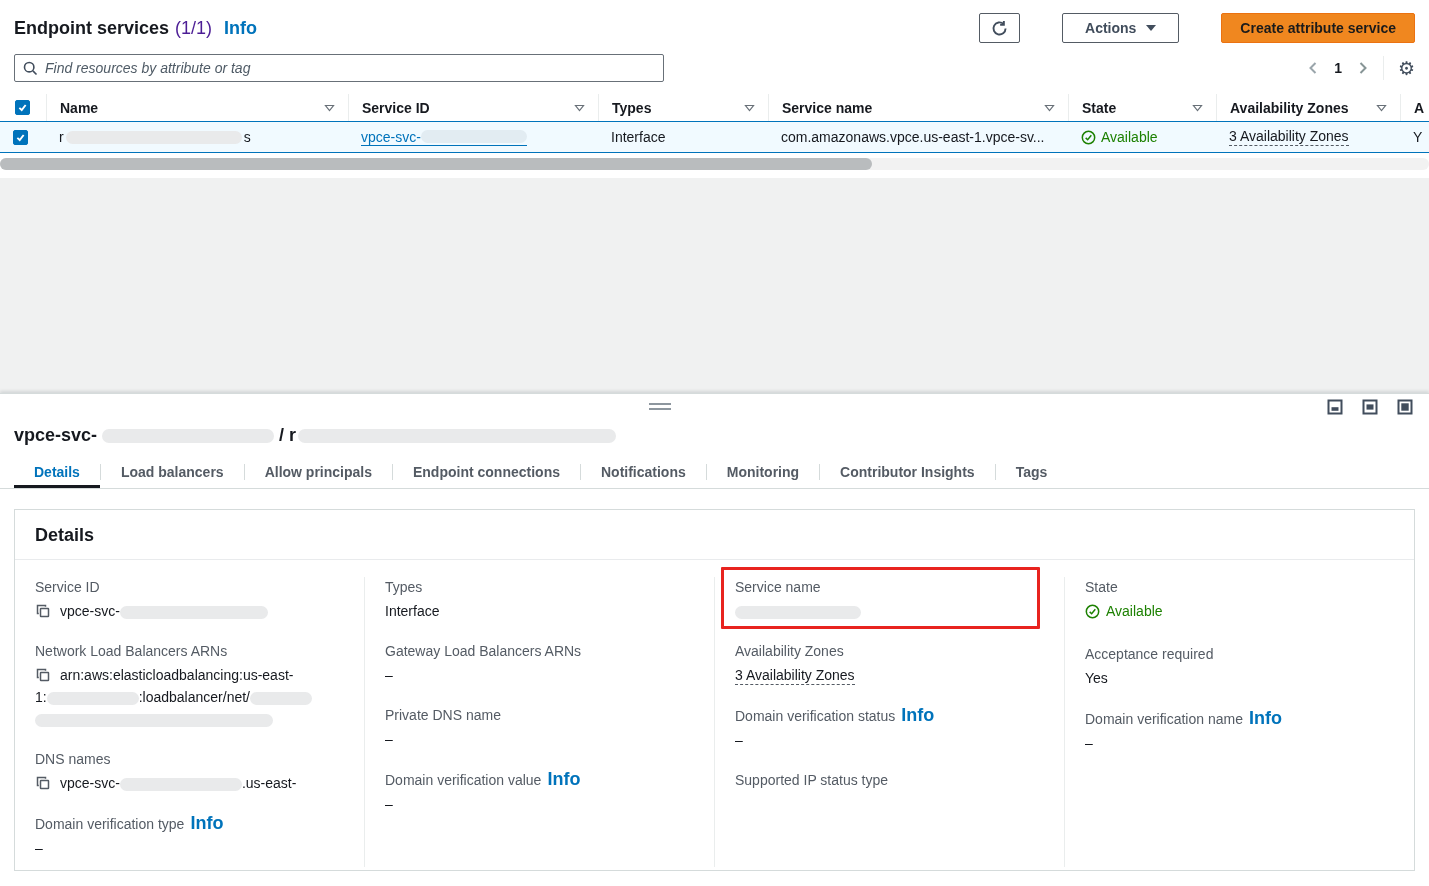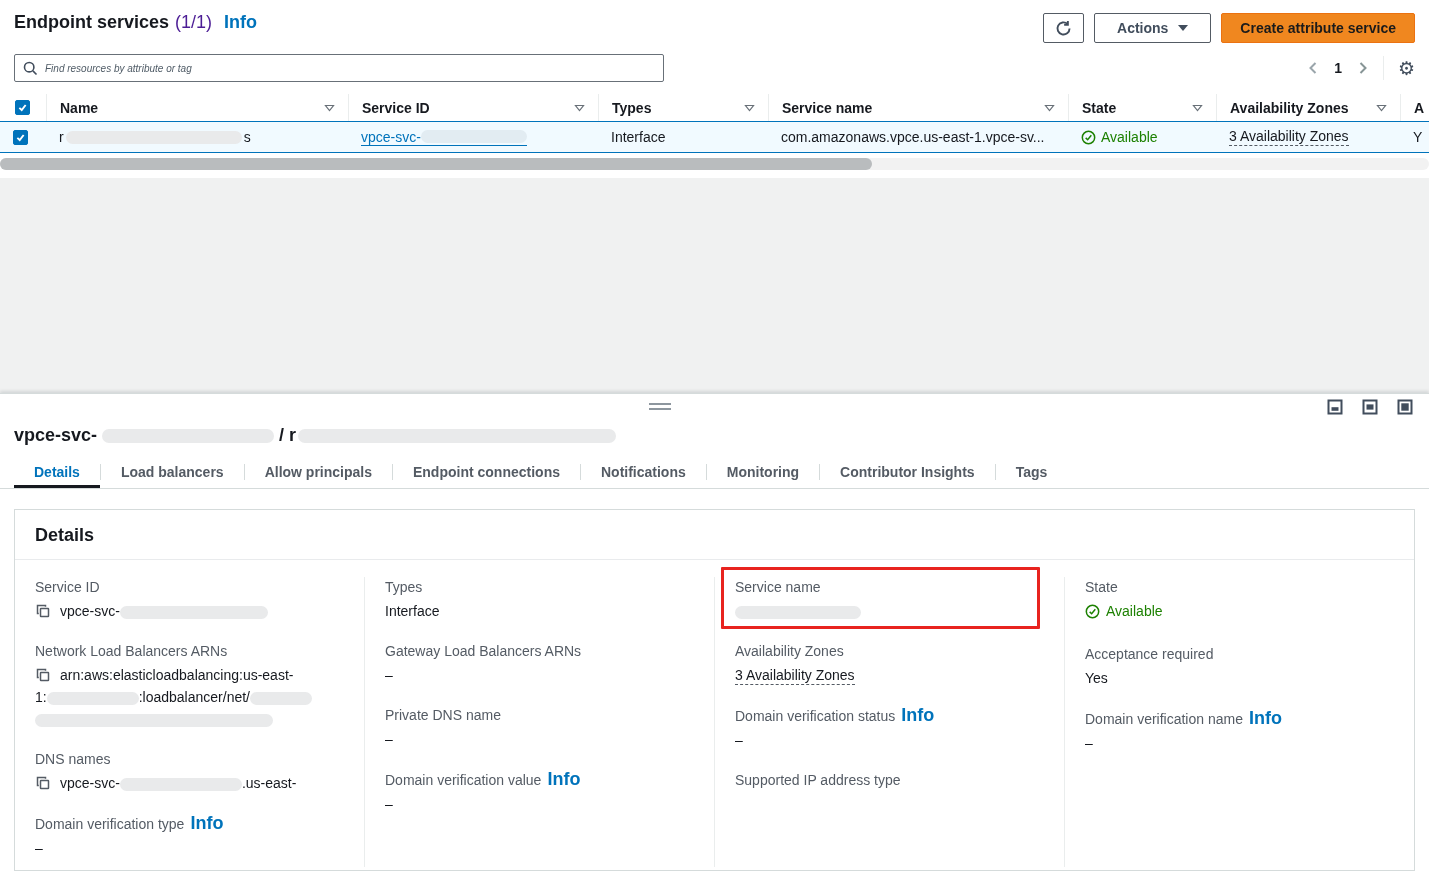--- a/index.html
+++ b/index.html
@@ -7,42 +7,42 @@
   body {
     font-family: "Liberation Sans", sans-serif;
     font-size: 14px;
     color: #16191f;
     background: #fff;
   }
   .app { width:1429px; height:886px; display:flex; flex-direction:column; }
 
   
   .top-section { background:#fff; padding:12px 14px 0 14px; height:178px; position:relative; }
-  .header-row { display:flex; justify-content:space-between; height:32px; }
+  .header-row { display:flex; align-items:center; justify-content:space-between; height:32px; }
   .page-title { font-size:18px; font-weight:400; display:flex; align-items:baseline; gap:6px; }
   .page-title .t-main { font-weight:700; color:#16191f; }
   .page-title .t-count { color:#4c1d95; font-weight:400; }
   .info-link { color:#0073bb; font-size:18px; font-weight:700; text-decoration:none; margin-left:6px; cursor:pointer; }
   .header-actions { display:flex; gap:10px; align-items:center; }
   .btn {
     height:30px; background:#fff; border:1px solid #545b64; border-radius:2px;
     color:#414d5c; font-weight:700; font-size:14px; font-family:inherit;
-    display:inline-flex; align-items:center; justify-content:center; gap:10px; padding:0 22px; cursor:pointer;
+    display:inline-flex; align-items:center; justify-content:center; gap:10px; padding:0 22px; cursor:pointer;margin-left:32px;
   }
   .btn.icon-only { padding:0 11px; }
   .btn.primary { background:#f0871f; border-color:#eb7211; color:#1b1b1b; padding:0 18px; }
   .icn { display:inline-flex; align-items:center; }
 
   .toolbar-row { display:flex; align-items:center; justify-content:space-between; margin-top:10px; height:28px; }
   .search-box {
     width:650px; height:28px; border:1px solid #687078; border-radius:2px; background:#fff;
     display:flex; align-items:center; padding:0 8px; gap:7px; color:#414d5c;
   }
   .search-box input {
-    border:none; outline:none; flex:1; font-family:inherit; font-size:10px; color:#16191f; background:transparent;
+    border:none; outline:none; flex:1; font-family:inherit; font-size:14px; color:#16191f; background:transparent;
   }
   .search-box input::placeholder { font-style:italic; color:#4f5b66; opacity:1; }
   .paging { display:flex; align-items:center; gap:4px; color:#879596; }
   .page-chip { font-weight:700; color:#16191f; padding:0 9px; cursor:pointer; }
   .pg-btn { display:inline-flex; padding:4px; cursor:pointer; color:#9aa5ab; }
   .pg-btn.next { color:#879596; }
   .v-sep { width:1px; height:24px; background:#eaeded; margin:0 10px 0 8px; }
   .gear { font-family:"DejaVu Sans", sans-serif; font-size:19px; color:#414d5c; cursor:pointer; line-height:1; }
 
   
@@ -418,21 +418,21 @@
             </div>
           </div>
           <div class="field">
             <div class="flabel">
               <span>Domain verification status</span>
               <a class="info-link">Info</a>
             </div>
             <div class="fvalue dash">–</div>
           </div>
           <div class="field">
-            <div class="flabel">Supported IP address type</div>
+            <div class="flabel">Supported IP status type</div>
           </div>
         </div>
 
         <div class="dcol">
           <div class="field">
             <div class="flabel">State</div>
             <div class="fvalue">
               <span class="fv-green">
                 <span class="icn">
                   <svg width="15" height="15" viewBox="0 0 16 16" fill="none" stroke="currentColor" stroke-width="1.6">

